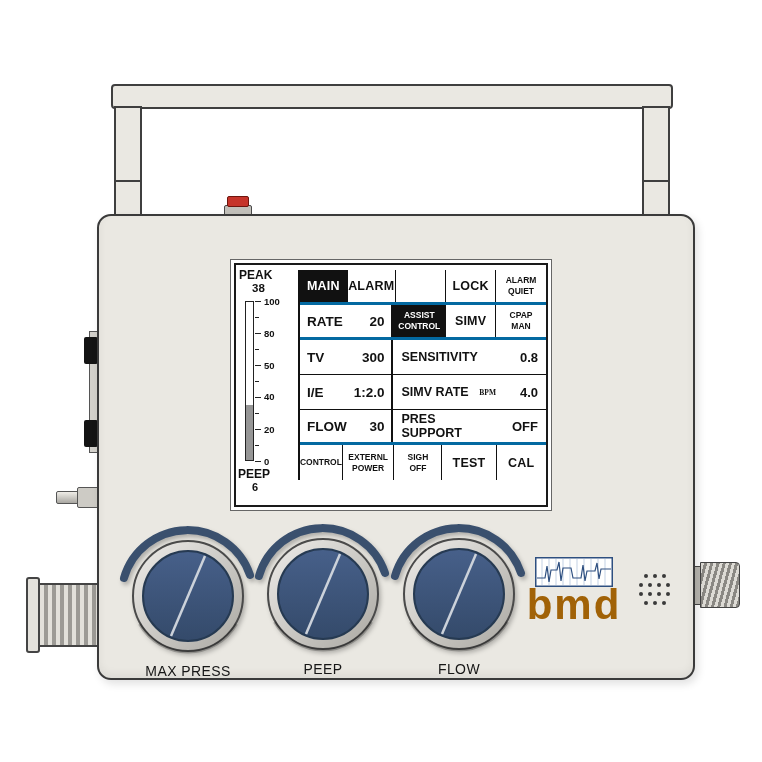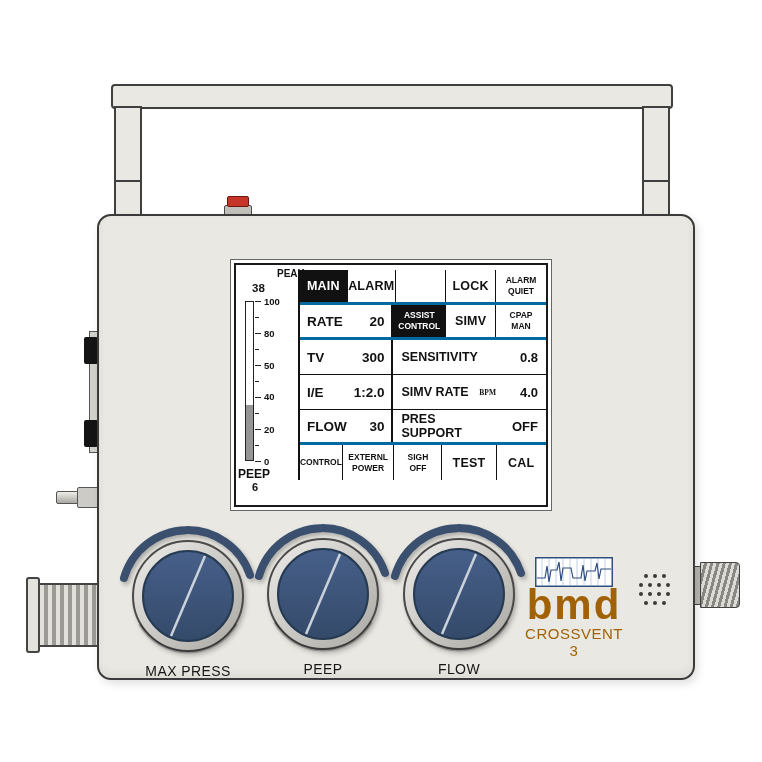--- a/index.html
+++ b/index.html
@@ -45,21 +45,21 @@
   .panel { position: absolute; left: 97px; top: 214px; width: 598px; height: 466px;
     background: #eae8e2; border: 2.5px solid #3a3a3a; border-radius: 14px;
     box-shadow: 3px 4px 8px rgba(0,0,0,0.12), inset 0 -4px 8px rgba(0,0,0,0.06); }
 
   
   .screen { position: absolute; left: 131px; top: 43px; width: 322px; height: 252px;
     background: #fff; border: 1.5px solid #666; padding: 3px; }
   .screen-inner { width: 100%; height: 100%; border: 2.5px solid #1a1a1a; display: flex; color: #111; }
 
   .scale-col { position: relative; width: 62px; flex: none; }
-  .peak-label { position: absolute; left: 3px; top: 3px; font-size: 10px; font-weight: bold; margin-left: 38px; }
+  .peak-label { position: absolute; left: 3px; top: 3px; font-size: 12px; font-weight: bold; }
   .peak-value { position: absolute; left: 16px; top: 17px; font-size: 11.5px; font-weight: bold; }
   .bar-track { position: absolute; left: 9px; top: 36px; width: 9px; height: 160px;
     border: 1.5px solid #222; background: #fff; }
   .bar-fill { position: absolute; bottom: 0; left: 0; width: 100%; background: #969696; }
   .tick { position: absolute; left: 19px; height: 0; border-top: 1.5px solid #222; }
   .tick.major { width: 6px; } .tick.minor { width: 4px; }
   .tick-label { position: absolute; left: 28px; font-size: 9.5px; font-weight: bold; }
   .peep-label { position: absolute; left: 2px; top: 202px; font-size: 12px; font-weight: bold; }
   .peep-value { position: absolute; left: 16px; top: 216px; font-size: 11px; font-weight: bold; }
 
@@ -293,21 +293,20 @@
           <line x1="35" y1="2" x2="35" y2="28"></line>
             <line x1="42" y1="2" x2="42" y2="28"></line>
           <line x1="49" y1="2" x2="49" y2="28"></line>
             <line x1="56" y1="2" x2="56" y2="28"></line>
           <line x1="63" y1="2" x2="63" y2="28"></line>
             <line x1="70" y1="2" x2="70" y2="28"></line>
         </g>
         <path d="M2 21 L10 21 L12 9 L14 25 L16 13 L22 13 L24 5 L26 24 L28 11 L36 11 L38 21 L46 21 L48 8 L50 24 L52 14 L60 14 L62 6 L64 22 L66 12 L76 12" stroke="#2e4f80" stroke-width="1.2" fill="none"></path>
       </svg>
       <div class="logo-text">bmd</div>
-      <div class="logo-model">CROSSVENT 3</div>
     </div>
 
     <div class="speaker">
       <div class="sp-row">
           <div class="dot"></div>
           <div class="dot"></div>
           <div class="dot"></div>
         </div>
       <div class="sp-row">
           <div class="dot"></div>

